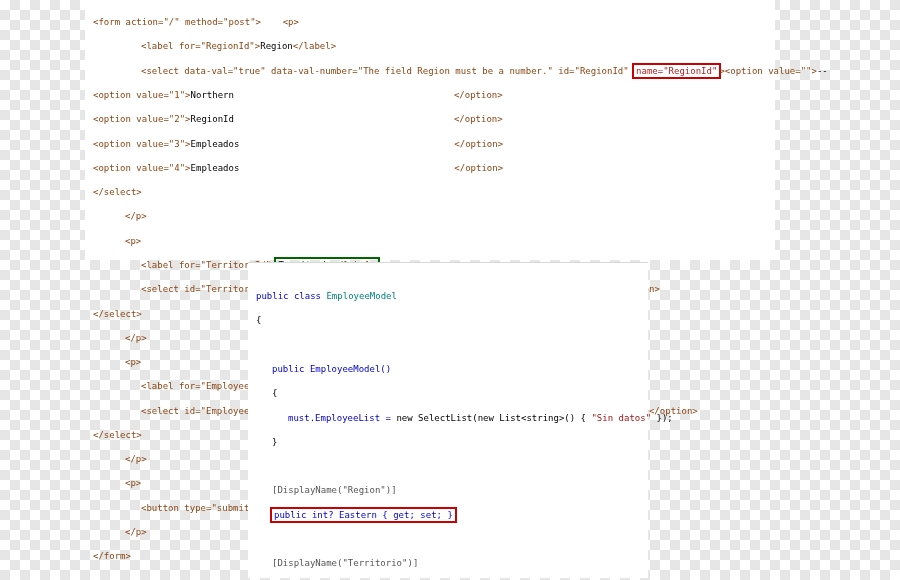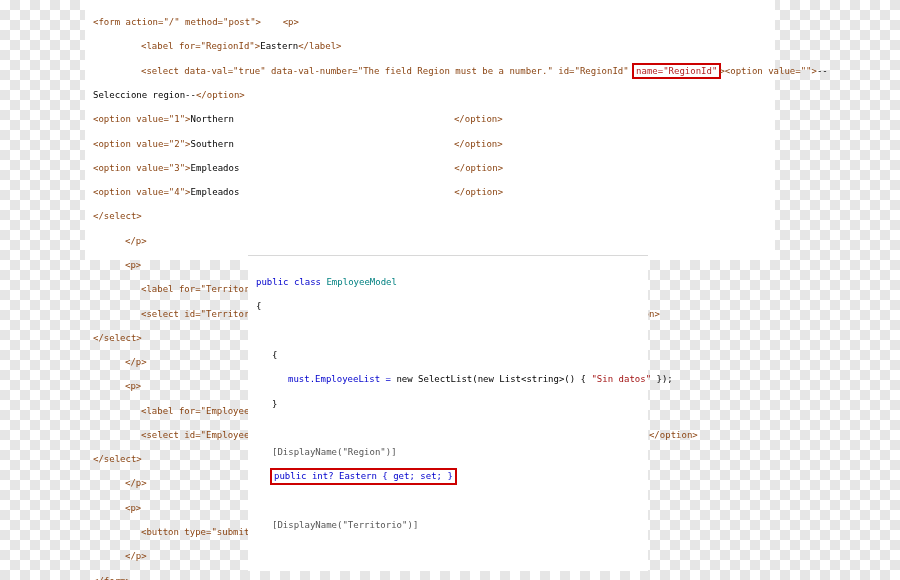--- a/index.html
+++ b/index.html
@@ -24,21 +24,21 @@
     background-position: 0 0, 0 10px, 10px -10px, -10px 0;
     z-index: 0;
   }
   .panel {
     position: absolute;
     background: #fff;
     z-index: 1;
     white-space: pre;
   }
   .panel-top { left: 85px; top: 0; width: 690px; height: 260px; padding: 4px 8px; }
-  .panel-bottom { left: 248px; top: 255px; width: 400px; height: 316px; padding: 8px 8px; border-top: 1px solid #d8d8d8; }
+  .panel-bottom { left: 248px; top: 262px; width: 400px; height: 316px; padding: 15px 8px; border-top: 1px solid #d8d8d8; }
 
   .brn { color: #8b4513; }
   .blu { color: #0000cd; }
   .red { color: #b22222; }
   .blk { color: #000; }
   .gry { color: #555; }
   .teal { color: #008080; }
   .str { color: #a31515; }
 
   .box-red { outline: 2px solid #c00; display: inline-block; padding: 0 2px; }
@@ -50,25 +50,24 @@
   .ind2 { padding-left: 32px; }
   .ind3 { padding-left: 48px; }
 </style>
 </head>
 <body>
 
 <div class="checker"></div>
 
 <div class="panel panel-top">
 <span class="row"><span class="brn">&lt;form action="/" method="post"&gt;    &lt;p&gt;</span></span>
-<span class="row ind3"><span class="brn">&lt;label for="RegionId"&gt;</span><span class="blk">Eastern</span><span class="brn">&lt;/label&gt;</span></span>
+<span class="row ind3"><span class="brn">&lt;label for="RegionId"&gt;</span><span class="blk">Region</span><span class="brn">&lt;/label&gt;</span></span>
 <span class="row ind3"><span class="brn">&lt;select data-val="true" data-val-number="The field Region must be a number." id="RegionId" </span><span class="box-red"><span class="red">name="RegionId"</span></span><span class="brn">&gt;&lt;option value=""&gt;</span><span class="blk">--</span></span>
-<span class="row"><span class="blk">Seleccione region--</span><span class="brn">&lt;/option&gt;</span></span>
 <span class="row"><span class="brn">&lt;option value="1"&gt;</span><span class="blk">Northern</span><span style="display:inline-block;width:220px"></span><span class="brn">&lt;/option&gt;</span></span>
-<span class="row"><span class="brn">&lt;option value="2"&gt;</span><span class="blk">Southern</span><span style="display:inline-block;width:220px"></span><span class="brn">&lt;/option&gt;</span></span>
+<span class="row"><span class="brn">&lt;option value="2"&gt;</span><span class="blk">RegionId</span><span style="display:inline-block;width:220px"></span><span class="brn">&lt;/option&gt;</span></span>
 <span class="row"><span class="brn">&lt;option value="3"&gt;</span><span class="blk">Empleados</span><span style="display:inline-block;width:215px"></span><span class="brn">&lt;/option&gt;</span></span>
 <span class="row"><span class="brn">&lt;option value="4"&gt;</span><span class="blk">Empleados</span><span style="display:inline-block;width:215px"></span><span class="brn">&lt;/option&gt;</span></span>
 <span class="row"><span class="brn">&lt;/select&gt;</span></span>
 <span class="row ind2"><span class="brn">&lt;/p&gt;</span></span>
 <span class="row ind2"><span class="brn">&lt;p&gt;</span></span>
 <span class="row ind3"><span class="brn">&lt;label for="TerritoryId"&gt;</span><span class="box-green"><span class="blk">Territorio</span><span class="brn">&lt;/label&gt;</span></span></span>
 <span class="row ind3"><span class="brn">&lt;select id="TerritoryId" </span><span class="box-green"><span class="red">name="TerritoryId"</span></span><span class="brn">&gt;&lt;option value=""&gt;</span><span class="blk">--Seleccione territorio--</span><span class="brn">&lt;/option&gt;</span></span>
 <span class="row"><span class="brn">&lt;/select&gt;</span></span>
 <span class="row ind2"><span class="brn">&lt;/p&gt;</span></span>
 <span class="row ind2"><span class="brn">&lt;p&gt;</span></span>
@@ -79,20 +78,21 @@
 <span class="row ind2"><span class="brn">&lt;p&gt;</span></span>
 <span class="row ind3"><span class="brn">&lt;button type="submit" id="btnSeleccion"&gt;</span><span class="blk">Seleccion Empleados</span><span class="brn">&lt;/button&gt;</span></span>
 <span class="row ind2"><span class="brn">&lt;/p&gt;</span></span>
 <span class="row"><span class="brn">&lt;/form&gt;</span></span>
 </div>
 
 <div class="panel panel-bottom">
 <span class="row"><span class="blu">public class </span><span class="teal">EmployeeModel</span></span>
 <span class="row blk">{</span>
 <span class="row">&nbsp;</span>
+<span class="row ind1"><span class="blu">public EmployeeModel()</span></span>
 <span class="row ind1 blk">{</span>
 <span class="row ind2"><span class="blu">must.EmployeeList = </span><span class="blk">new SelectList(new List&lt;string&gt;() { </span><span class="str">"Sin datos"</span><span class="blk"> });</span></span>
 <span class="row ind1 blk">}</span>
 <span class="row">&nbsp;</span>
 <span class="row ind1"><span class="gry">[DisplayName("Region")]</span></span>
 <span class="row ind1"><span class="box-red"><span class="blu">public int? Eastern { get; set; }</span></span></span>
 <span class="row">&nbsp;</span>
 <span class="row ind1"><span class="gry">[DisplayName("Territorio")]</span></span>
 
 

